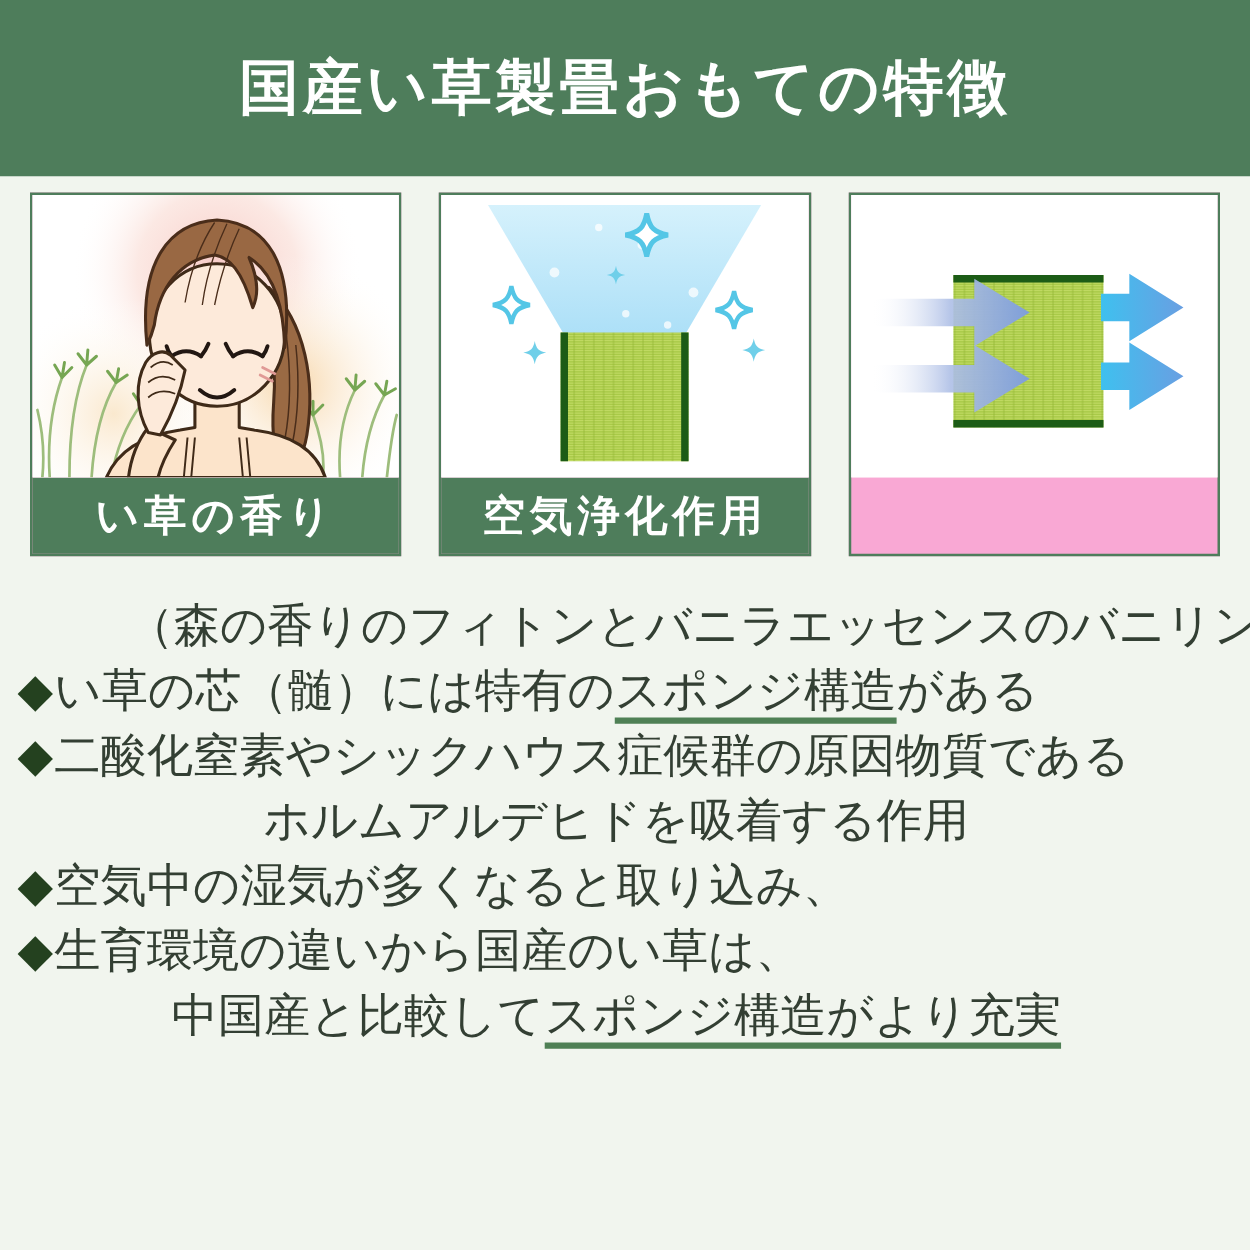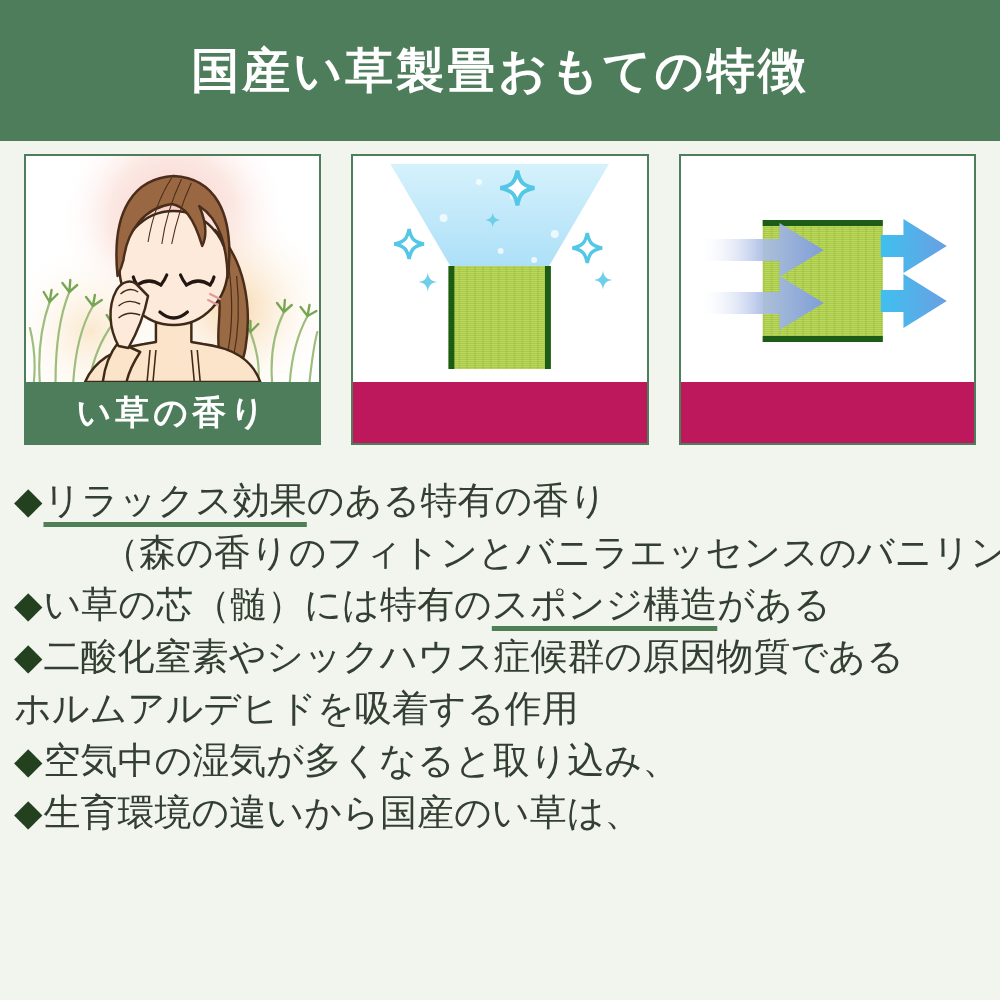--- a/index.html
+++ b/index.html
@@ -19,38 +19,38 @@
   .header-line{
     font-size:48px;line-height:58px;font-weight:700;letter-spacing:3px;
     text-align:center;white-space:nowrap;
   }
 
   
   .cards{
     display:flex;gap:30px;padding:13px 24px 0 24px;
   }
   .card{
-    flex:1;border:2px solid #4e7d5b;background:#be185d;
+    flex:1;border:2px solid #4e7d5b;background:#f9a8d4;
     display:flex;flex-direction:column;height:291px;box-sizing:border-box;
   }
   .card-image{height:226px;overflow:hidden;position:relative;background:#ffffff;}
   .card-image svg{display:block;width:100%;height:100%;}
   .card-label{
     flex:1;background:#4e7d5b;color:#ffffff;
     display:flex;align-items:center;justify-content:center;
     font-size:34px;font-weight:700;letter-spacing:4px;white-space:nowrap;
   }
 
   
   .features{
     padding:30px 28px 0 14px;
     color:#333f33;font-size:37px;font-weight:500;
   }
   .feature-line{line-height:52px;white-space:nowrap;}
-  .feature-line.right{text-align:left;}
+  .feature-line.right{text-align:center;}
   .feature-line.indent{padding-left:88px;}
   .bullet{color:#24411f;margin-right:1px;}
   .seg.underline{
     text-decoration:underline;
     text-decoration-color:#4f8055;
     text-decoration-thickness:5px;
     text-underline-offset:9px;
   }
 </style>
 </head>
@@ -182,20 +182,21 @@
             <path transform="translate(254,124) scale(0.62)" d="M0,-15 C2,-5 5,-2 15,0 C5,2 2,5 0,15 C-2,5 -5,2 -15,0 C-5,-2 -2,-5 0,-15 Z"></path>
             <path transform="translate(142,64) scale(0.5)" d="M0,-15 C2,-5 5,-2 15,0 C5,2 2,5 0,15 C-2,5 -5,2 -15,0 C-5,-2 -2,-5 0,-15 Z"></path>
           </g>
           <g>
             <rect x="97" y="110" width="104" height="103" fill="url(#weave2)"></rect>
             <rect x="97" y="110" width="6" height="103" fill="#1c5c16"></rect>
             <rect x="195" y="110" width="6" height="103" fill="#1c5c16"></rect>
           </g>
         </svg>
       </div>
+      <div class="card-label">空気浄化作用</div>
     </div>
 
     <div class="card">
       <div class="card-image">
         <svg viewBox="0 0 298 226" preserveAspectRatio="none">
           <defs>
             <pattern id="weave3" width="8" height="4" patternUnits="userSpaceOnUse">
               <rect width="8" height="4" fill="#a9ca48"></rect>
               <path d="M0,0.5 H8 M0,2.5 H8" stroke="#c3dc66" stroke-width="0.8"></path>
               <path d="M4,0 V4" stroke="#93b636" stroke-width="0.6"></path>
@@ -224,22 +225,22 @@
             <path d="M203,79 H226 V63 L270,90 L226,117 V101 H203 Z" fill="url(#aout)"></path>
             <path d="M203,134 H226 V118 L270,145 L226,172 V156 H203 Z" fill="url(#aout)"></path>
           </g>
         </svg>
       </div>
     </div>
 
   </div>
 
   <div class="features">
-      <div class="feature-line"><span class="bullet">◆</span><span class="seg underline">リラックス効果</span><span class="seg">のある特有の香り</span></div>
       <div class="feature-line indent"><span class="seg">（森の香りのフィトンとバニラエッセンスのバニリン）</span></div>
       <div class="feature-line"><span class="bullet">◆</span><span class="seg">い草の芯（髄）には特有の</span><span class="seg underline">スポンジ構造</span><span class="seg">がある</span></div>
       <div class="feature-line"><span class="bullet">◆</span><span class="seg">二酸化窒素やシックハウス症候群の原因物質である</span></div>
       <div class="feature-line right"><span class="seg">ホルムアルデヒドを吸着する作用</span></div>
       <div class="feature-line"><span class="bullet">◆</span><span class="seg">空気中の湿気が多くなると取り込み、</span></div>
       <div class="feature-line"><span class="bullet">◆</span><span class="seg">生育環境の違いから国産のい草は、</span></div>
+      <div class="feature-line right"><span class="seg">中国産と比較して</span><span class="seg underline">スポンジ構造がより充実</span></div>
     </div>
 
 </div>
 
 </body></html>

